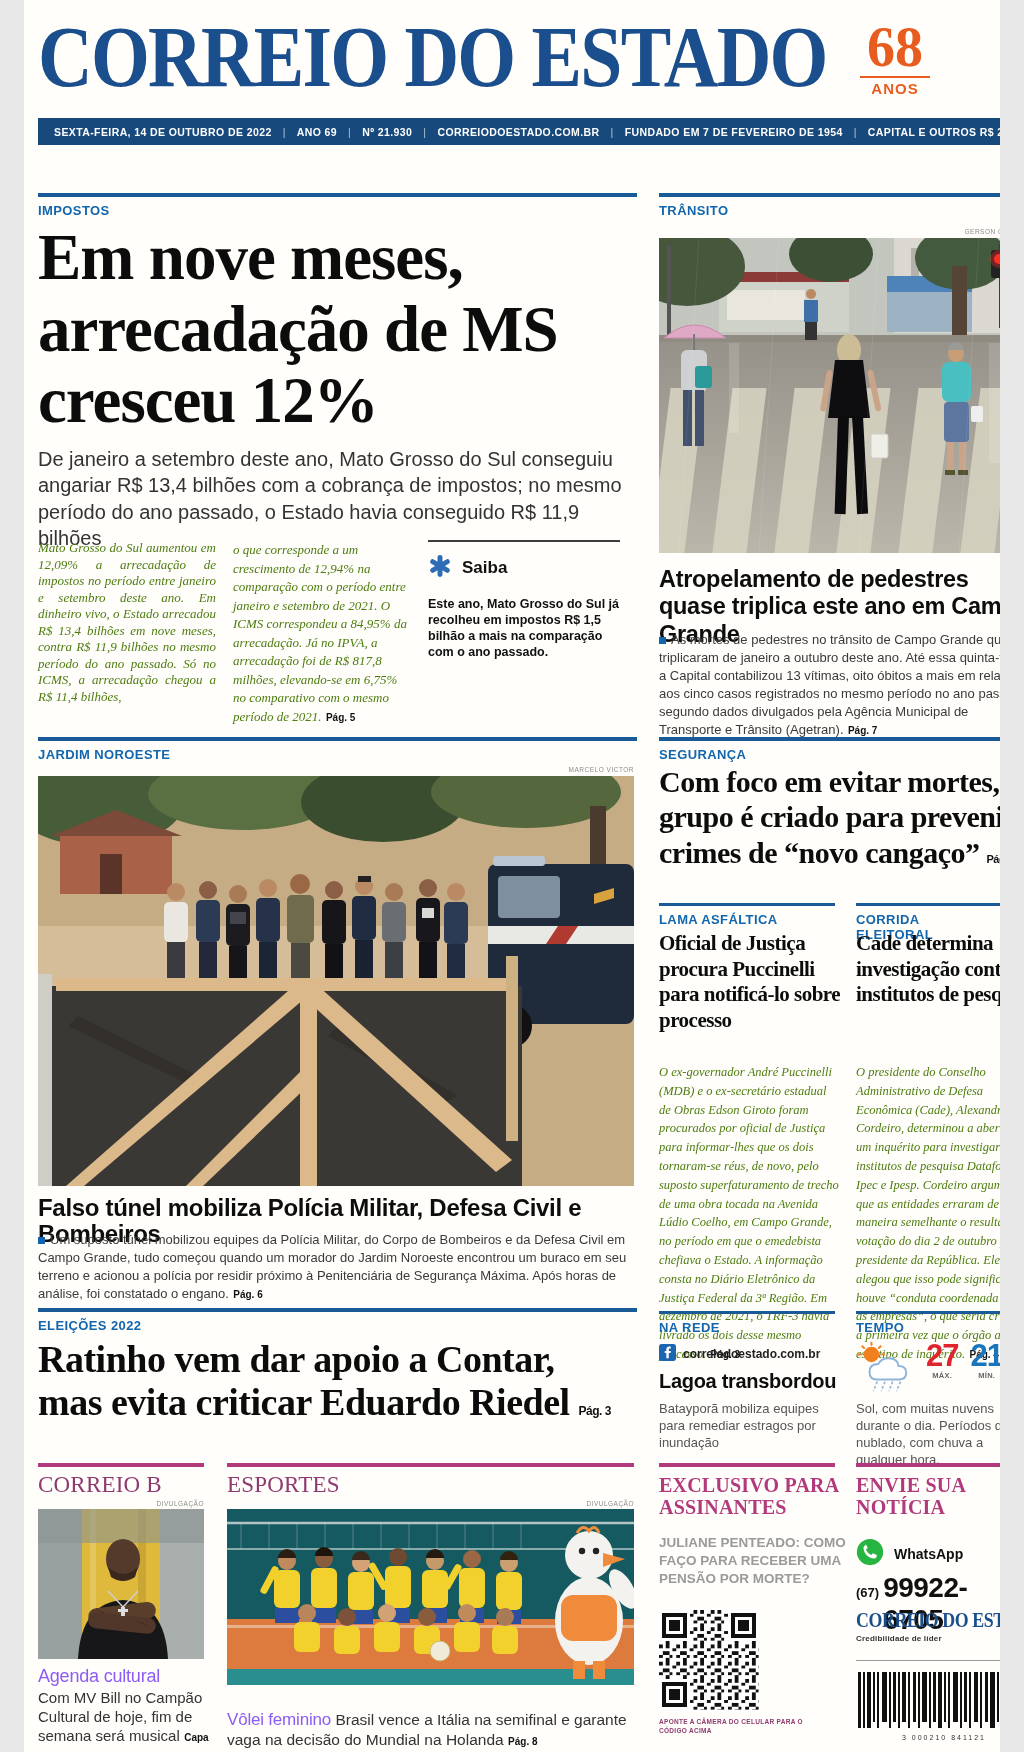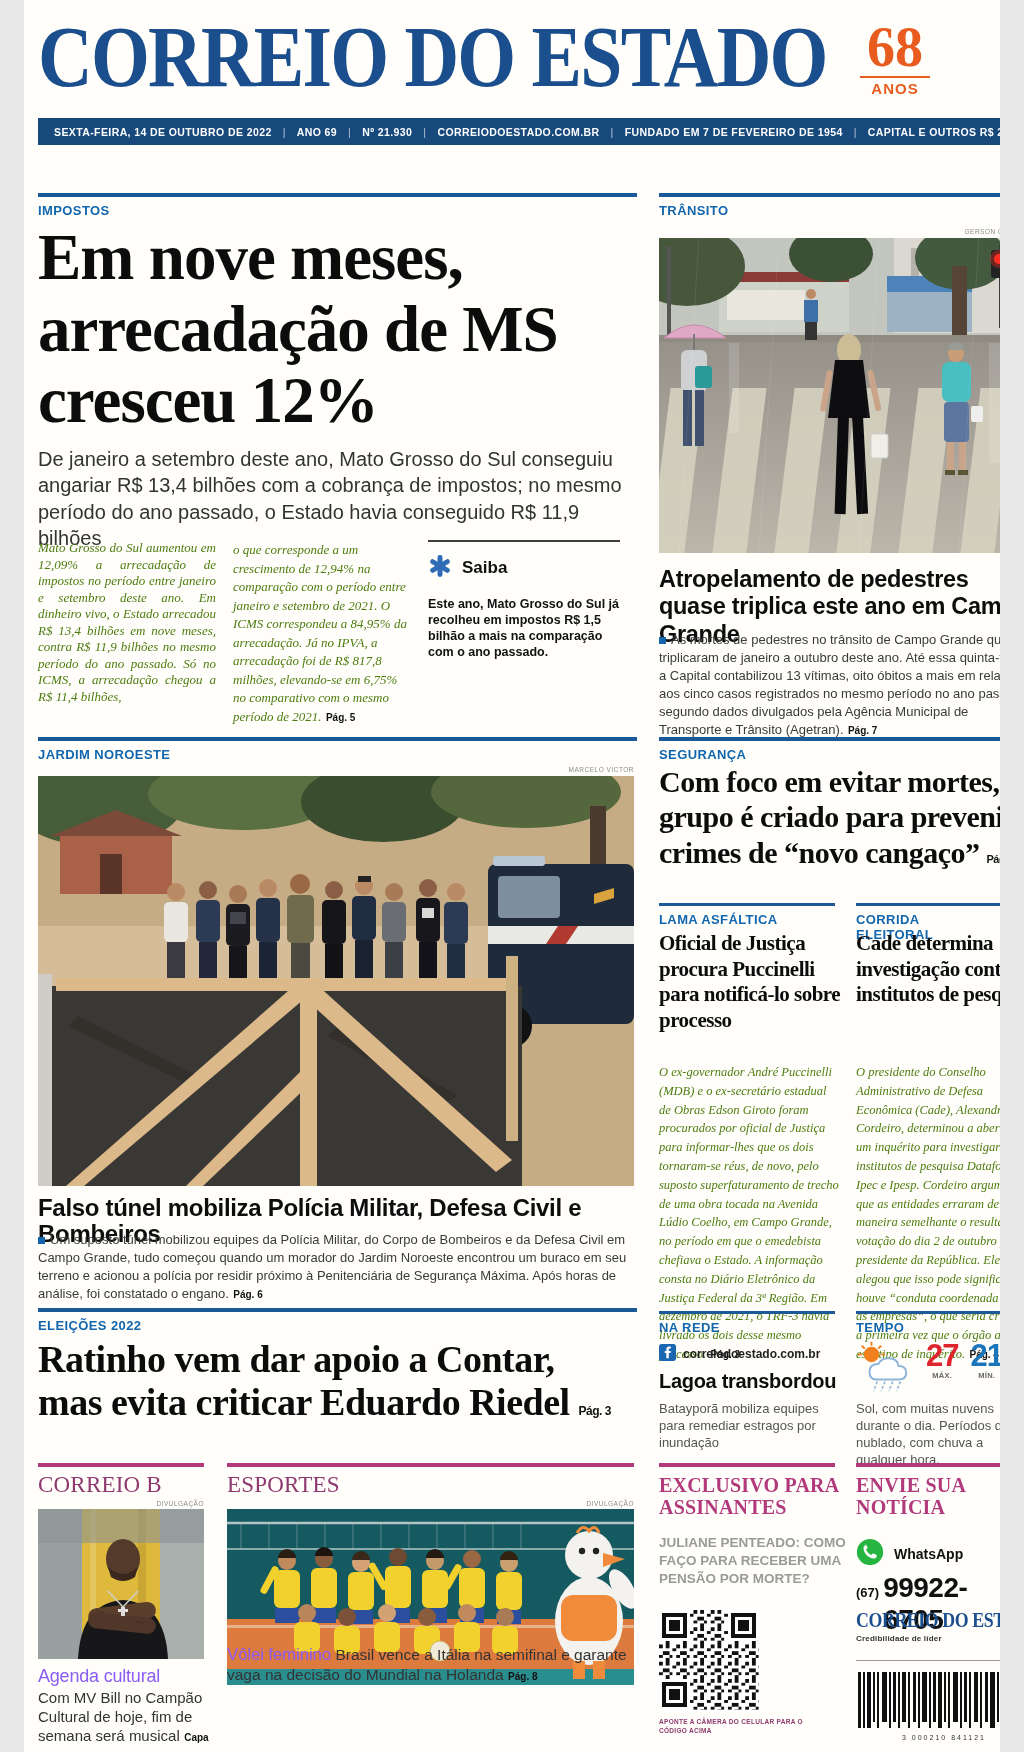--- a/index.html
+++ b/index.html
@@ -478,21 +478,21 @@
         <circle cx="362" cy="46" r="24" fill="#f4f2ee"></circle>
         <polygon points="376,44 398,50 376,58" fill="#ef8b3a"></polygon>
         <circle cx="355" cy="42" r="3.2" fill="#222"></circle>
           <circle cx="369" cy="42" r="3.2" fill="#222"></circle>
         <path d="M350 24 q6-10 12-2 q6-8 10 2" fill="none" stroke="#ef8b3a" stroke-width="3"></path>
         <rect x="346" y="152" width="12" height="18" fill="#ef8b3a"></rect>
           <rect x="366" y="152" width="12" height="18" fill="#ef8b3a"></rect>
       </g>
     </svg>
   </div>
-  <div class="abs" style="left:203px;top:1645px;width:410px;">
+  <div class="abs" style="left:203px;top:1710px;width:410px;">
     <span class="orange-sub" style="font-size:17px;">Vôlei feminino</span>
     <span style="font-size:15.5px;line-height:20px;color:#333;">Brasil vence a Itália na semifinal e garante vaga na decisão do Mundial na Holanda</span>
     <span class="pageref">Pág. 8</span>
   </div>
 
   <div class="abs rule-magenta" style="left:635px;top:1463px;width:176px;"></div>
   <div class="abs mag-head" style="left:635px;top:1474px;width:190px;font-size:20px;">EXCLUSIVO PARA ASSINANTES</div>
   <div class="abs teaser" style="left:635px;top:1534px;width:188px;">JULIANE PENTEADO: COMO FAÇO PARA RECEBER UMA PENSÃO POR MORTE?</div>
   <div class="abs" style="left:635px;top:1610px;">
     <svg width="100" height="100" viewBox="0 0 29 29" shape-rendering="crispEdges">

